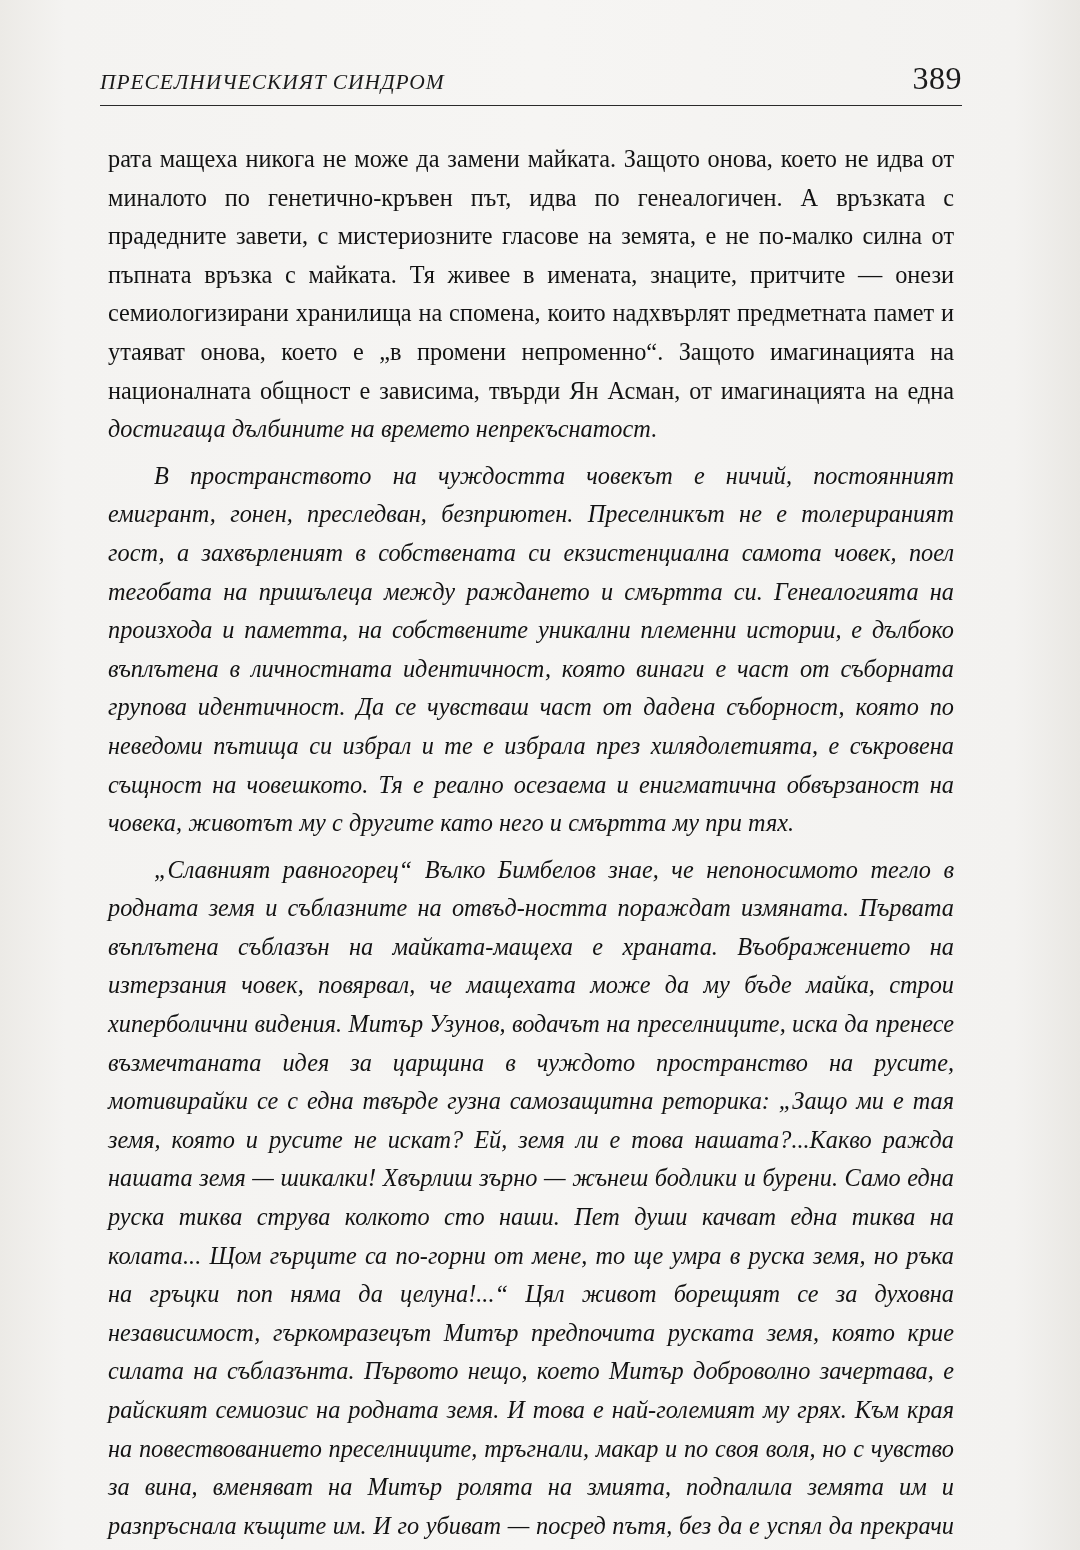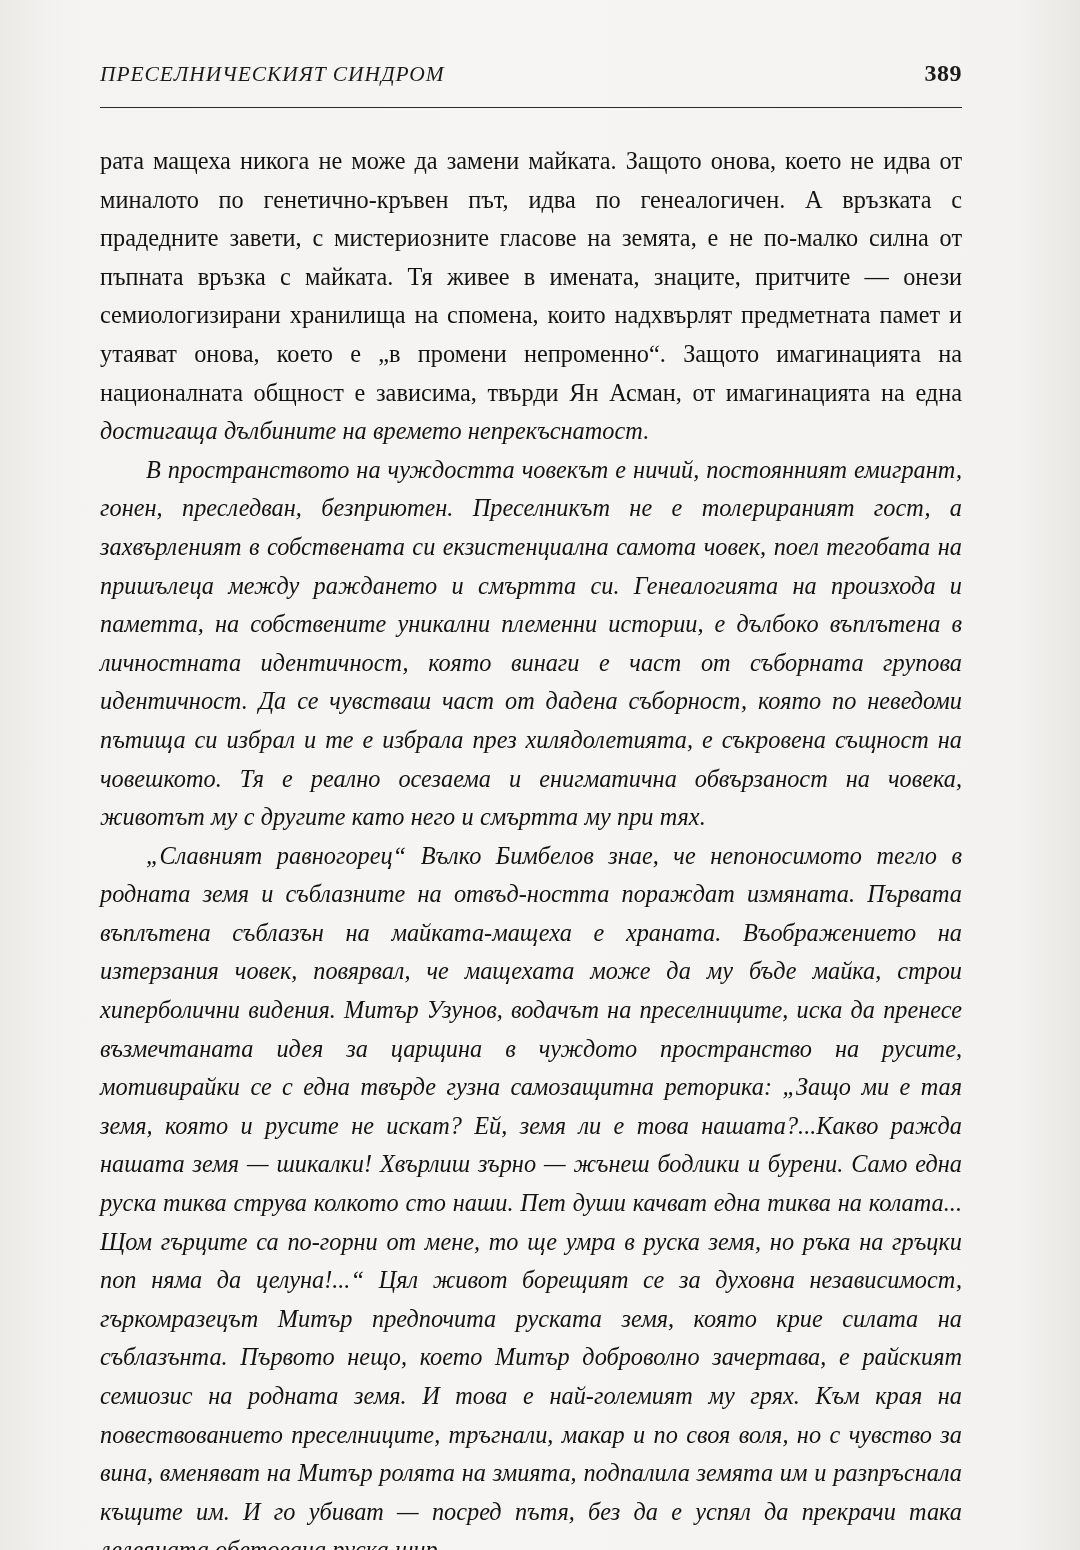--- a/index.html
+++ b/index.html
@@ -26,38 +26,37 @@
     position: absolute;
     left: 100px;
     top: 60px;
     width: 862px;
   }
   .header {
     display: flex;
     align-items: baseline;
     justify-content: space-between;
     border-bottom: 1.2px solid #2a2a2a;
-    padding-bottom: 20px;
+    padding-bottom: 8px;
     margin-bottom: 34px;
   }
   .running-head {
     font-style: italic;
     font-size: 21.5px;
     letter-spacing: 0.9px;
     color: #1b1b1b;
     white-space: nowrap;
   }
   .folio {
-    font-size: 24px;
+    font-size: 32px;
     color: #1b1b1b;
     letter-spacing: 0.5px;
-    font-weight: bold;
   }
   .body-text p {
-    margin: 0;
+    margin: 8px;
     font-size: 24.3px;
     line-height: 38.6px;
     text-align: justify;
     text-justify: inter-word;
     color: #131313;
     hyphens: manual;
     word-spacing: 0.2px;
   }
   .body-text p.indent {
     text-indent: 46px;

